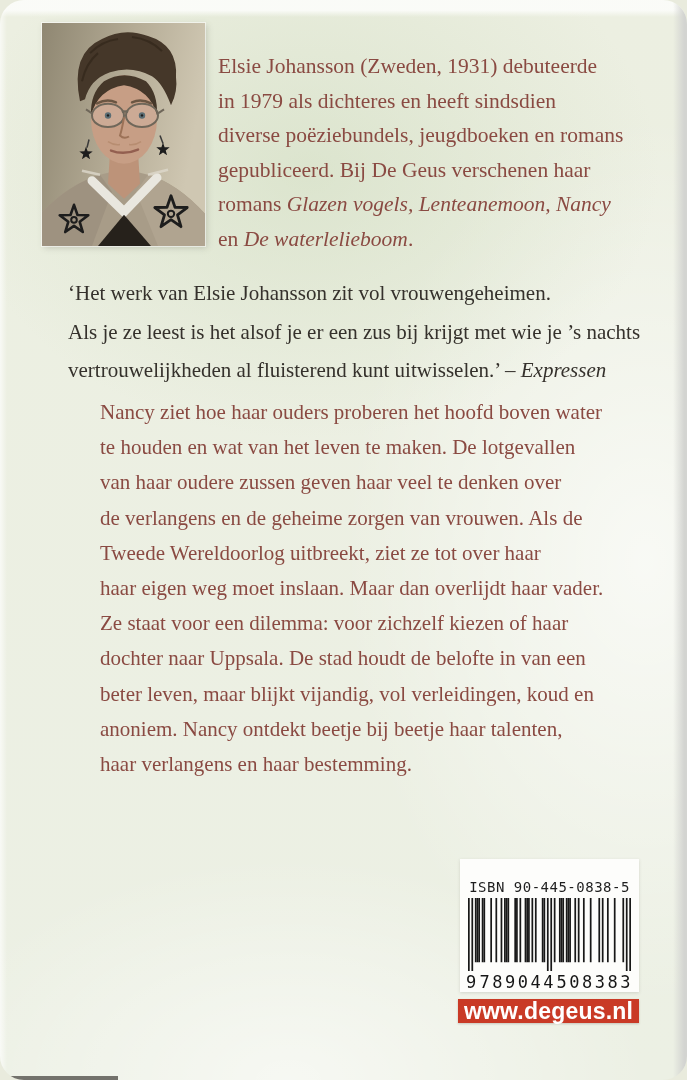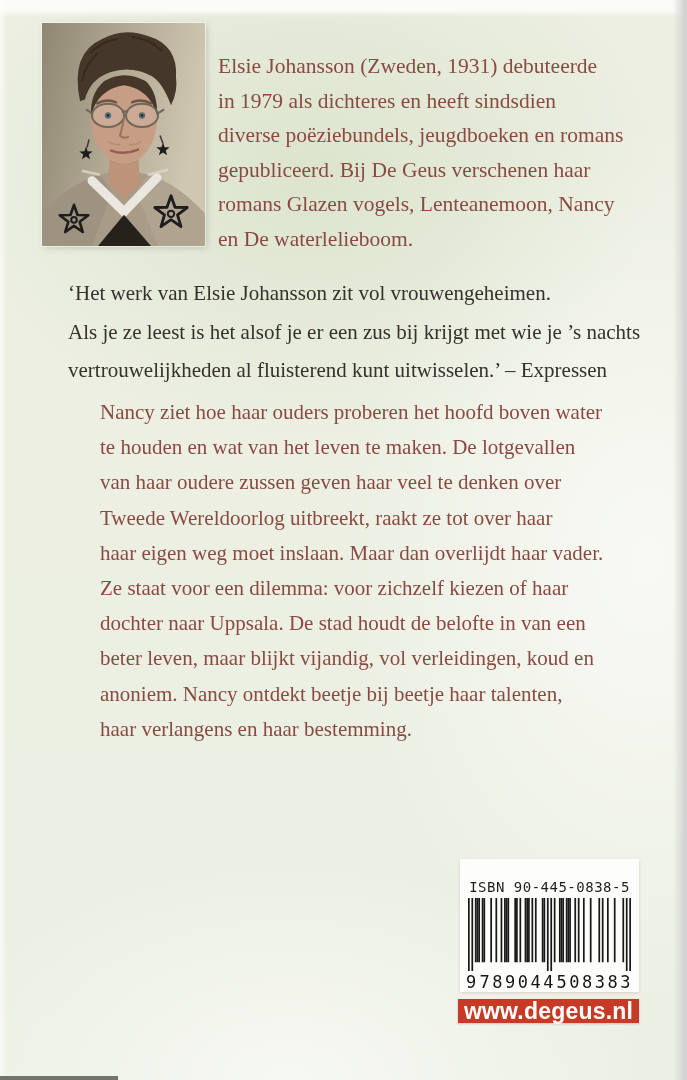--- a/index.html
+++ b/index.html
@@ -9,20 +9,21 @@
     background:#e9ebdd;
     overflow:hidden;
   }
   .cover{
     position:relative;width:687px;height:1080px;overflow:hidden;
     background:
       radial-gradient(500px 380px at 45% 16%, rgba(206,219,189,0.55), rgba(206,219,189,0) 70%),
       radial-gradient(420px 620px at 94% 52%, rgba(255,255,255,0.65), rgba(255,255,255,0) 72%),
       radial-gradient(520px 320px at 42% 100%, rgba(255,255,255,0.55), rgba(255,255,255,0) 70%),
       linear-gradient(#ecefe1,#ecf0e4);
+    border-radius: 24px;
   }
   
   .scan-top{position:absolute;left:0;top:0;width:100%;height:17px;
     background:linear-gradient(#fbfcf9 60%, rgba(251,252,249,0));opacity:.95;}
   .scan-left{position:absolute;left:0;top:0;width:7px;height:100%;
     background:linear-gradient(to right, rgba(255,255,255,.65), rgba(255,255,255,0));}
   .scan-right{position:absolute;right:0;top:0;width:14px;height:100%;
     background:linear-gradient(to right, rgba(120,122,118,0), #d3d4d1 80%);}
   .scan-bottom-line{position:absolute;left:0;bottom:0;width:118px;height:4px;background:#54514c;opacity:.8;}
 
@@ -39,21 +40,21 @@
   
   .quote{position:absolute;left:40px;top:274px;width:630px;
     color:var(--quote-text,#35312c);font-size:21px;line-height:38.5px;white-space:nowrap;margin-left:28px;}
   .quote .line{height:38.5px;}
 
   
   .synopsis{position:absolute;left:100px;top:395px;width:560px;
     color:var(--body-text,#8a4a42);font-size:21px;line-height:35.2px;white-space:nowrap;}
   .syn-line{height:35.2px;}
 
-  .it{}
+  .it{font-style:italic;}
 
   
   .barcode-panel{position:absolute;left:460px;top:859px;width:179px;height:133px;
     background:var(--barcode-bg,#fdfdfb);box-shadow:0 1px 3px rgba(80,80,70,.18);
     display:flex;flex-direction:column;align-items:center;padding:0;box-sizing:border-box;}
   .isbn-label{font-family:"DejaVu Sans Mono","Liberation Mono",monospace;
     color:#1f1f1f;font-size:14px;letter-spacing:.5px;margin-top:20px;white-space:nowrap;}
   .ean-svg{width:163px;height:76px;margin-top:3px;}
   .ean-svg rect{fill:#181818;}
   .ean-digits{width:167px;display:flex;justify-content:space-between;align-items:baseline;
@@ -151,21 +152,22 @@
   <div class="quote">
     <div class="line">‘Het werk van Elsie Johansson zit vol vrouwengeheimen.</div>
     <div class="line">Als je ze leest is het alsof je er een zus bij krijgt met wie je ’s nachts</div>
     <div class="line"><span>vertrouwelijkheden al fluisterend kunt uitwisselen.’ – </span><span class="it">Expressen</span></div>
   </div>
 
   <div class="synopsis">
     <div class="syn-line">Nancy ziet hoe haar ouders proberen het hoofd boven water</div>
     <div class="syn-line">te houden en wat van het leven te maken. De lotgevallen</div>
     <div class="syn-line">van haar oudere zussen geven haar veel te denken over</div>
-    <div class="syn-line">Tweede Wereldoorlog uitbreekt, raakt ze tot over haar</div>
+    <div class="syn-line">de verlangens en de geheime zorgen van vrouwen. Als de</div>
+    <div class="syn-line">Tweede Wereldoorlog uitbreekt, ziet ze tot over haar</div>
     <div class="syn-line">haar eigen weg moet inslaan. Maar dan overlijdt haar vader.</div>
     <div class="syn-line">Ze staat voor een dilemma: voor zichzelf kiezen of haar</div>
     <div class="syn-line">dochter naar Uppsala. De stad houdt de belofte in van een</div>
     <div class="syn-line">beter leven, maar blijkt vijandig, vol verleidingen, koud en</div>
     <div class="syn-line">anoniem. Nancy ontdekt beetje bij beetje haar talenten,</div>
     <div class="syn-line">haar verlangens en haar bestemming.</div>
   </div>
 
   <div class="barcode-panel">
     <div class="isbn-label">ISBN 90-445-0838-5</div>

